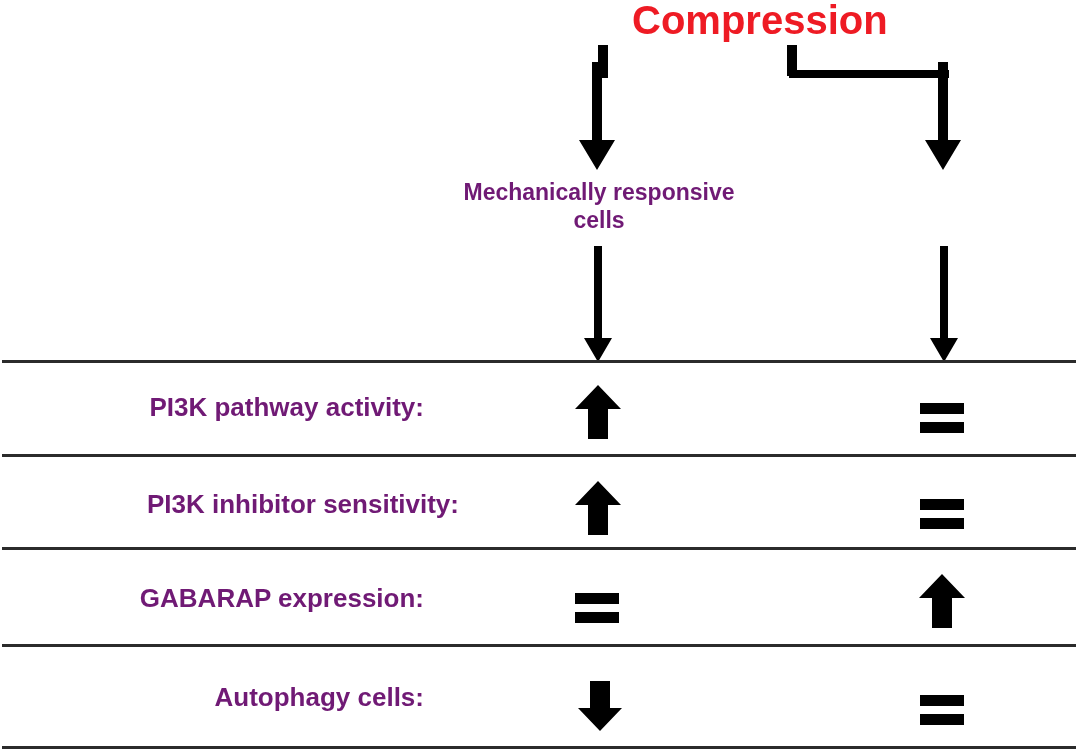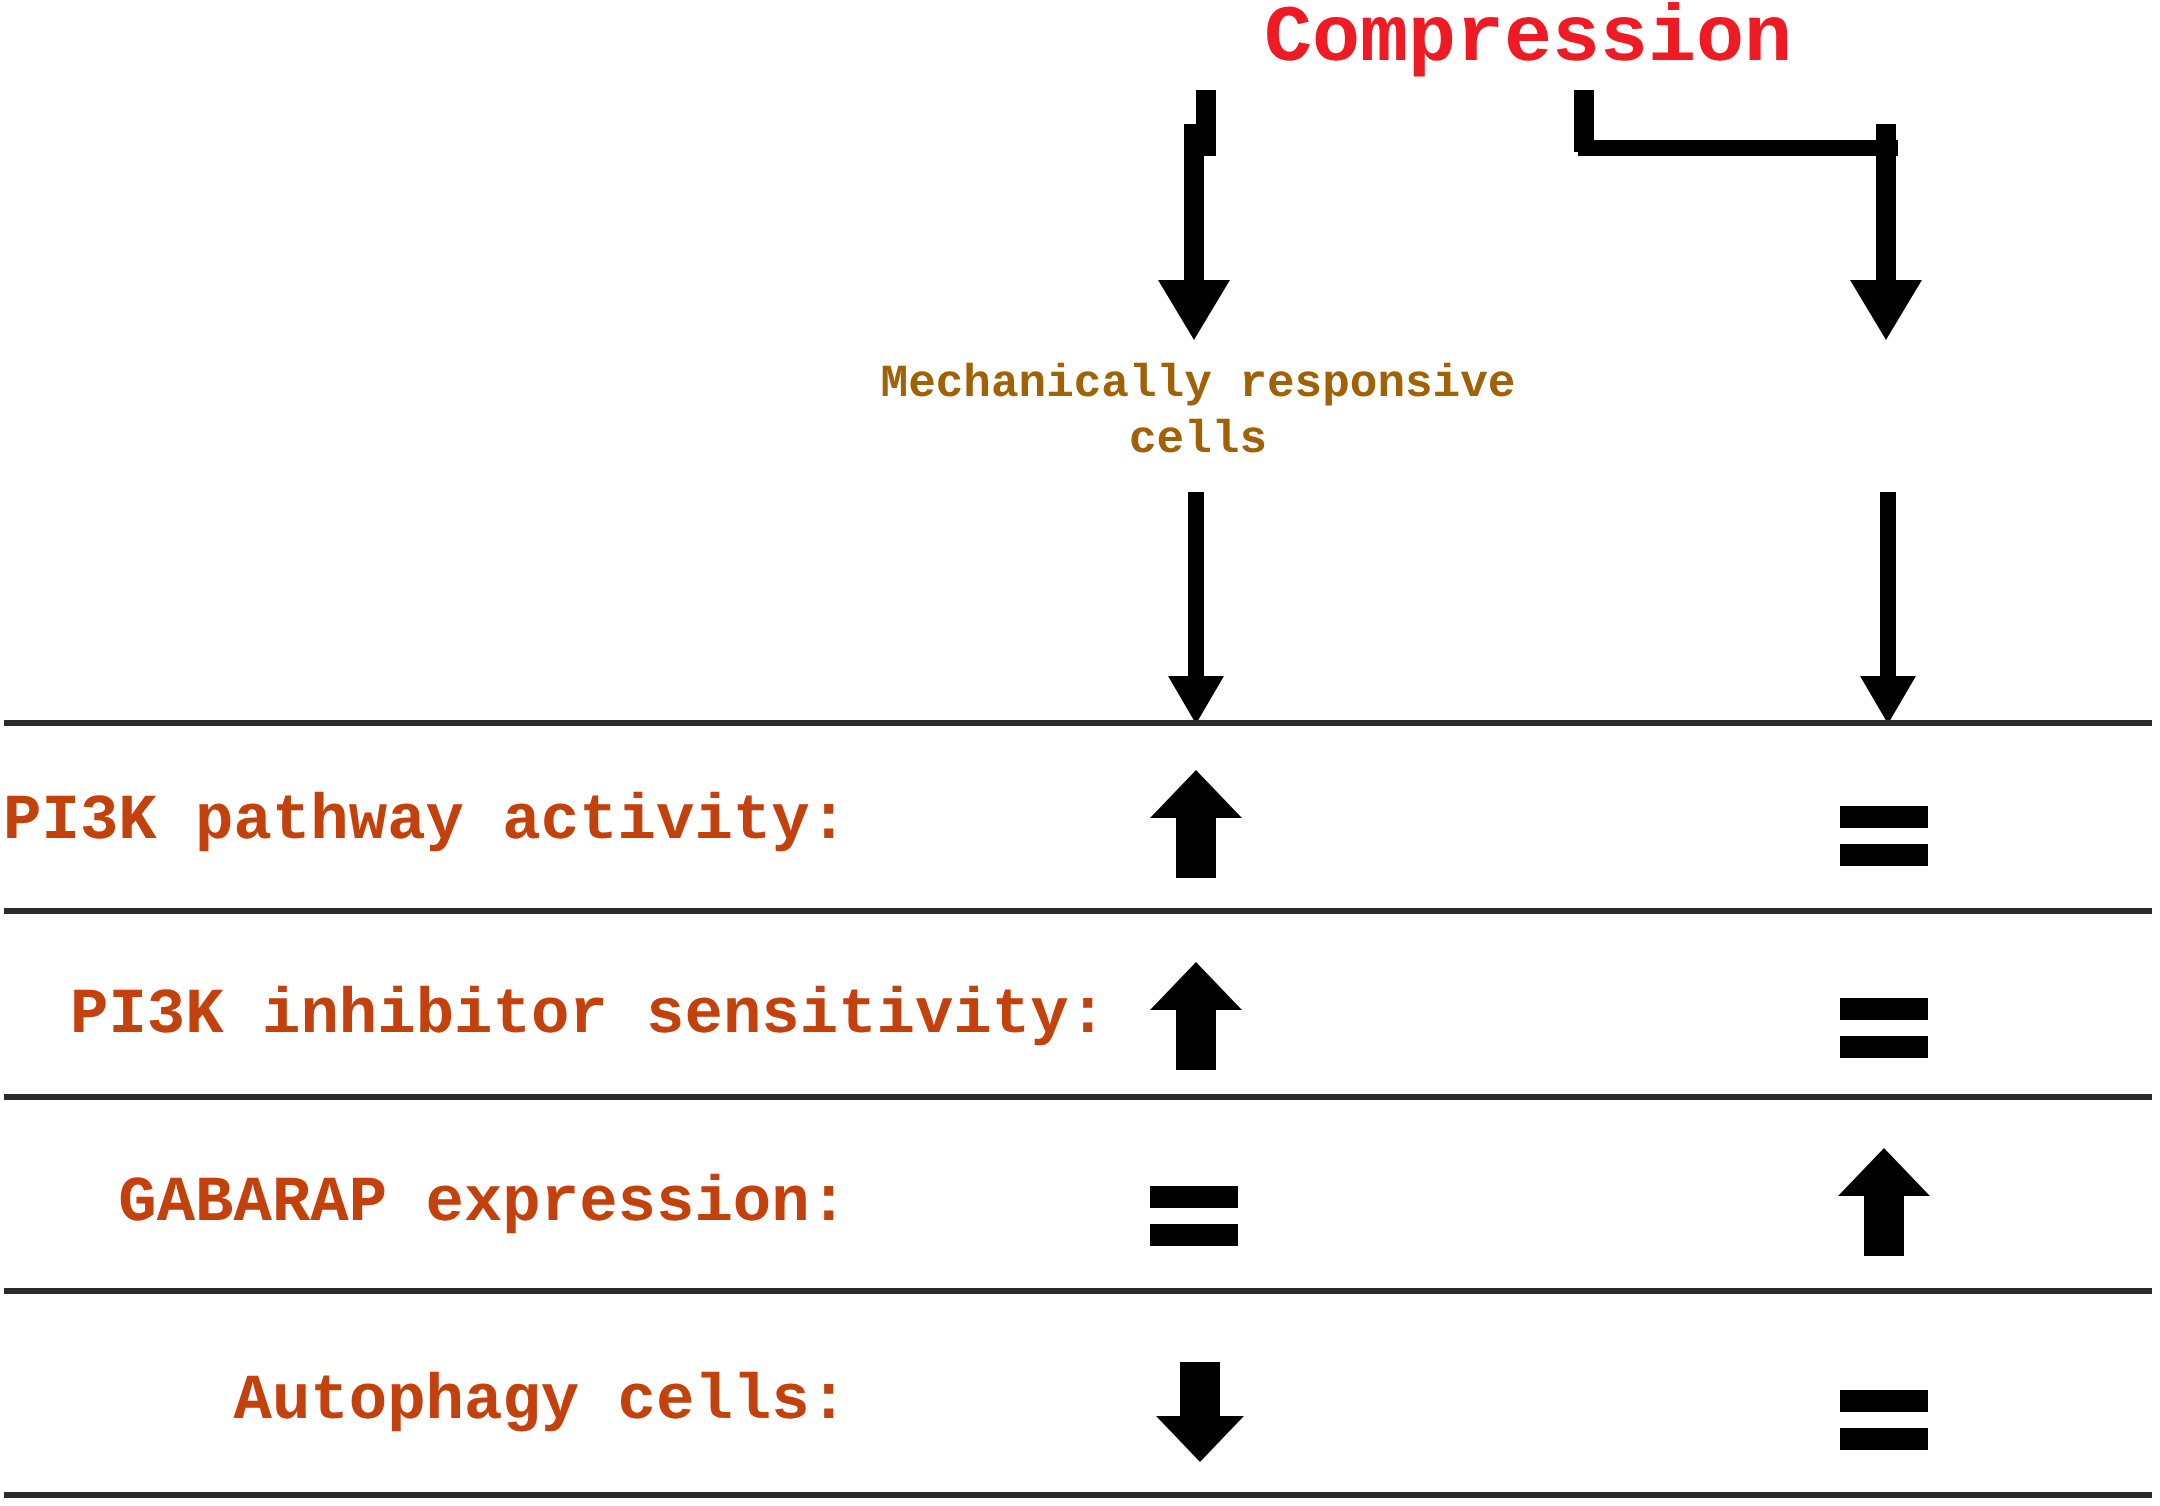--- a/index.html
+++ b/index.html
@@ -9,21 +9,20 @@
   }
   body {
     font-family: "Liberation Sans", sans-serif;
   }
   #figure {
     position: relative;
     width: 1080px;
     height: 753px;
     background: #ffffff;
     overflow: hidden;
-    font-family: Liberation Mono, monospace;
   }
   .title-inner {
     position: absolute;
     left: 632px;
     top: -2px;
     font-size: 40px;
     font-weight: bold;
     color: #ee1b24;
     white-space: nowrap;
   }
@@ -32,21 +31,21 @@
   .bar {
     position: absolute;
     background: #000000;
   }
 
   
   .col-header {
     position: absolute;
     font-size: 23px;
     font-weight: bold;
-    color: #a16207;
+    color: #701a75;
     text-align: center;
     line-height: 28px;
     white-space: pre-line;
   }
   #col-header-left  { left: 419px; top: 178px; width: 360px; }
   #col-header-right { left: 780px; top: 178px; width: 300px; }
 
   
   .rule {
     position: absolute;
@@ -55,23 +54,23 @@
     height: 3px;
     background: #2b2b2b;
   }
 
   
   .row-label {
     position: absolute;
     left: 0;
     width: 424px;
     text-align: right;
-    font-size: 32px;
+    font-size: 26px;
     font-weight: bold;
-    color: #c2410c;
+    color: #701a75;
     white-space: nowrap;
   }
 
   
   .sym {
     position: absolute;
     width: 60px;
     height: 60px;
   }
   .sym svg { display: block; width: 100%; height: 100%; }

